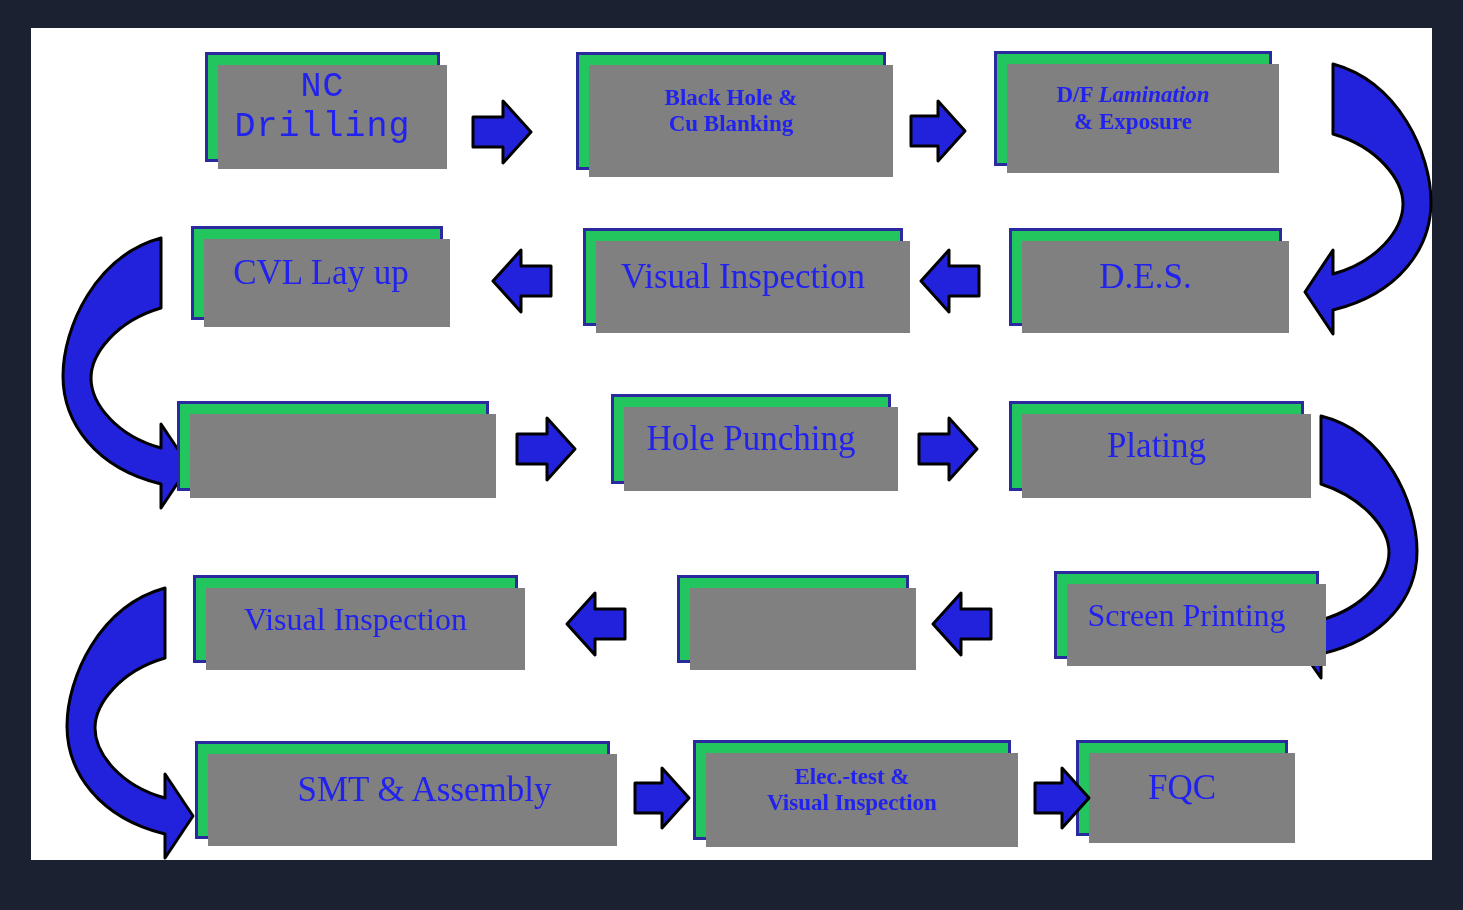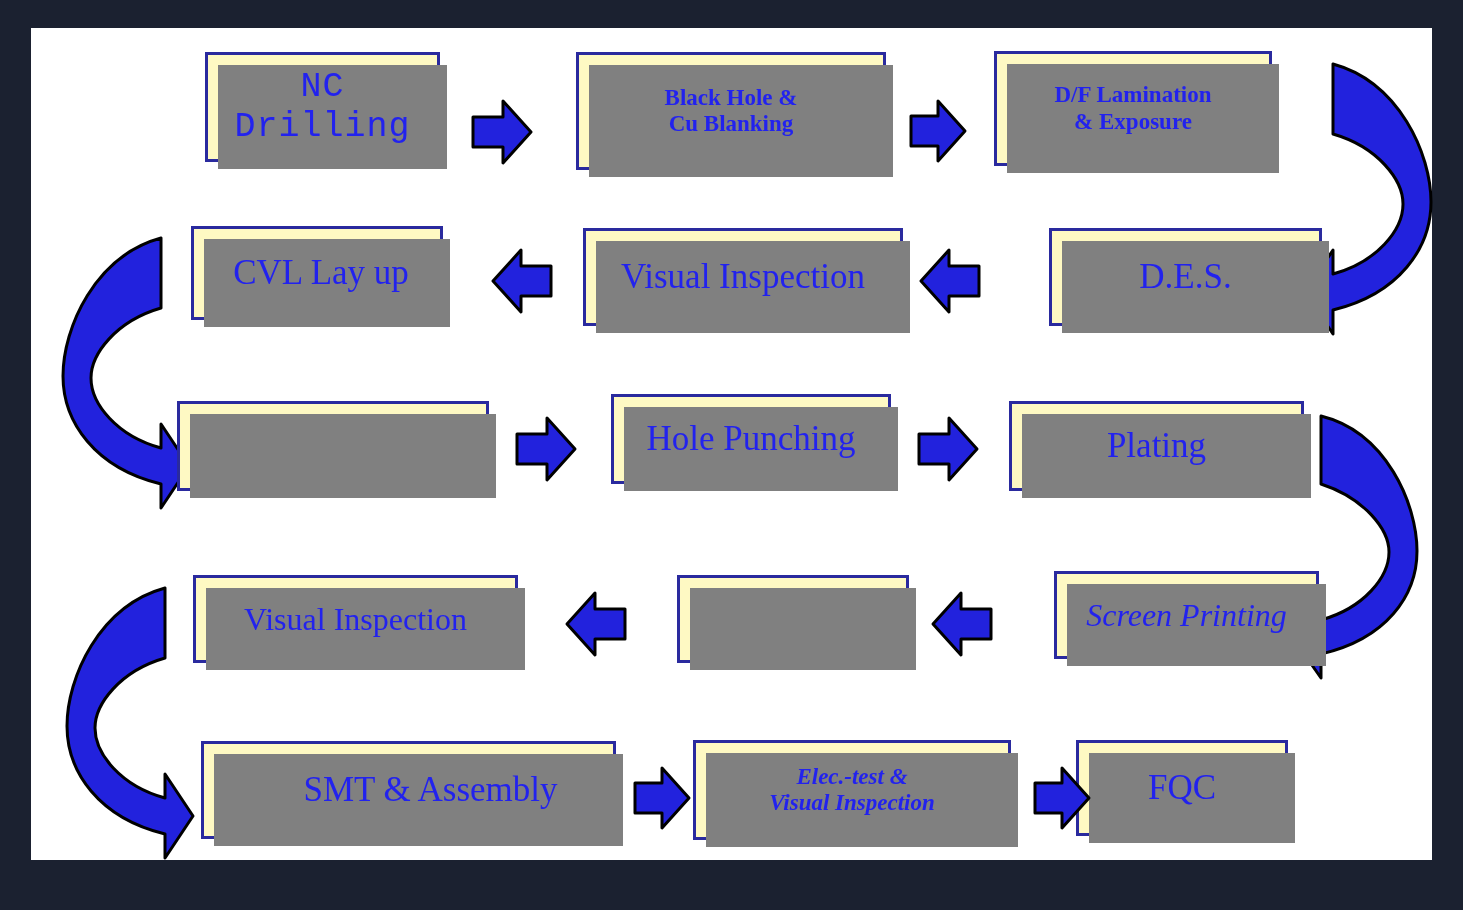--- a/index.html
+++ b/index.html
@@ -20,21 +20,21 @@
     top: 28px;
     width: 1401px;
     height: 832px;
     background: #ffffff;
   }
 
   
   .node {
     position: absolute;
     box-sizing: border-box;
-    background: #fef9c3;
+    background: #22c55e;
     border: 3px solid #2a2a9e;
     display: flex;
     align-items: center;
     justify-content: center;
     text-align: center;
     color: #2222ee;
     line-height: 1.15;
     z-index: 4;
   }
   .node .shadow {
@@ -50,21 +50,21 @@
     position: relative;
     z-index: 2;
     padding: 0 6px;
   }
 
   .f-mono   { font-family: "Liberation Mono", "DejaVu Sans Mono", monospace; font-size: 35px; letter-spacing: 1px; }
   .f-serif  { font-family: "Liberation Serif", serif; }
   .f-big    { font-size: 35px; }
   .f-med    { font-size: 32px; }
   .f-small  { font-size: 23px; font-weight: bold; }
-  .ital     { }
+  .ital     { font-style: italic; }
 
   
   .chev {
     position: absolute;
     z-index: 5;
   }
   .chev svg { display: block; overflow: visible; }
 
   
   .uturn {
@@ -120,21 +120,21 @@
       <span>&amp; Exposure</span>
     </span>
   </div>
 
   <div class="uturn" style="left:1272px; top:24px;">
     <svg width="130" height="290" viewBox="0 0 130 290">
       <path d="M 30 12 L 30 82 C 75 95 100 128 100 152 C 100 178 74 210 30 222 L 30 198 L 2 240 L 30 282 L 30 258 C 96 242 128 196 128 150 C 128 102 96 30 30 12 Z" fill="#2222dd" stroke="#000000" stroke-width="3" stroke-linejoin="round"></path>
     </svg>
   </div>
 
-  <div class="node" style="left:978px; top:200px; width:273px; height:98px;margin-left:40px;">
+  <div class="node" style="left:978px; top:200px; width:273px; height:98px;">
     <span class="shadow"></span>
     <span class="label f-serif f-big">D.E.S.</span>
   </div>
 
   <div class="chev" style="left:888px; top:220px;">
     <svg width="62" height="66" viewBox="0 0 62 66">
       <polygon points="60,18 30,18 30,2 2,33 30,64 30,48 60,48" fill="#2222dd" stroke="#000000" stroke-width="3" stroke-linejoin="round"></polygon>
     </svg>
   </div>
 
@@ -185,21 +185,21 @@
     <span class="shadow"></span>
     <span class="label f-serif f-big">Plating</span>
   </div>
 
   <div class="uturn" style="left:1260px; top:378px;">
     <svg width="130" height="280" viewBox="0 0 130 280">
       <path d="M 30 10 L 30 78 C 73 92 98 123 98 146 C 98 171 73 202 30 214 L 30 190 L 2 232 L 30 272 L 30 248 C 95 233 126 190 126 145 C 126 98 95 26 30 10 Z" fill="#2222dd" stroke="#000000" stroke-width="3" stroke-linejoin="round"></path>
     </svg>
   </div>
 
-  <div class="node" style="left:1023px; top:543px; width:265px; height:88px;font-style:italic;">
+  <div class="node" style="left:1023px; top:543px; width:265px; height:88px;">
     <span class="shadow"></span>
     <span class="label f-serif f-med">Screen Printing</span>
   </div>
 
   <div class="chev" style="left:900px; top:563px;">
     <svg width="62" height="66" viewBox="0 0 62 66">
       <polygon points="60,18 30,18 30,2 2,33 30,64 30,48 60,48" fill="#2222dd" stroke="#000000" stroke-width="3" stroke-linejoin="round"></polygon>
     </svg>
   </div>
 
@@ -221,32 +221,32 @@
     <span class="shadow"></span>
     <span class="label f-serif f-med">Visual Inspection</span>
   </div>
 
   <div class="uturn" style="left:34px; top:548px;">
     <svg width="130" height="290" viewBox="0 0 130 290">
       <path d="M 100 12 L 100 82 C 55 95 30 128 30 152 C 30 178 56 210 100 222 L 100 198 L 128 240 L 100 282 L 100 258 C 34 242 2 196 2 150 C 2 102 34 30 100 12 Z" fill="#2222dd" stroke="#000000" stroke-width="3" stroke-linejoin="round"></path>
     </svg>
   </div>
 
-  <div class="node" style="left:170px; top:713px; width:415px; height:98px;padding-left:44px;">
+  <div class="node" style="left:164px; top:713px; width:415px; height:98px;padding-left:44px;">
     <span class="shadow"></span>
     <span class="label f-serif f-big">SMT &amp; Assembly</span>
   </div>
 
   <div class="chev" style="left:602px; top:738px;">
     <svg width="58" height="64" viewBox="0 0 58 64">
       <polygon points="2,17 29,17 29,2 56,32 29,62 29,47 2,47" fill="#2222dd" stroke="#000000" stroke-width="3" stroke-linejoin="round"></polygon>
     </svg>
   </div>
 
-  <div class="node" style="left:662px; top:712px; width:318px; height:100px;font-style:italic;">
+  <div class="node" style="left:662px; top:712px; width:318px; height:100px;">
     <span class="shadow"></span>
     <span class="label f-serif f-small">
       <span>Elec.-test &amp;</span><br>
       <span>Visual Inspection</span>
     </span>
   </div>
 
   <div class="chev" style="left:1002px; top:738px;">
     <svg width="58" height="64" viewBox="0 0 58 64">
       <polygon points="2,17 29,17 29,2 56,32 29,62 29,47 2,47" fill="#2222dd" stroke="#000000" stroke-width="3" stroke-linejoin="round"></polygon>

